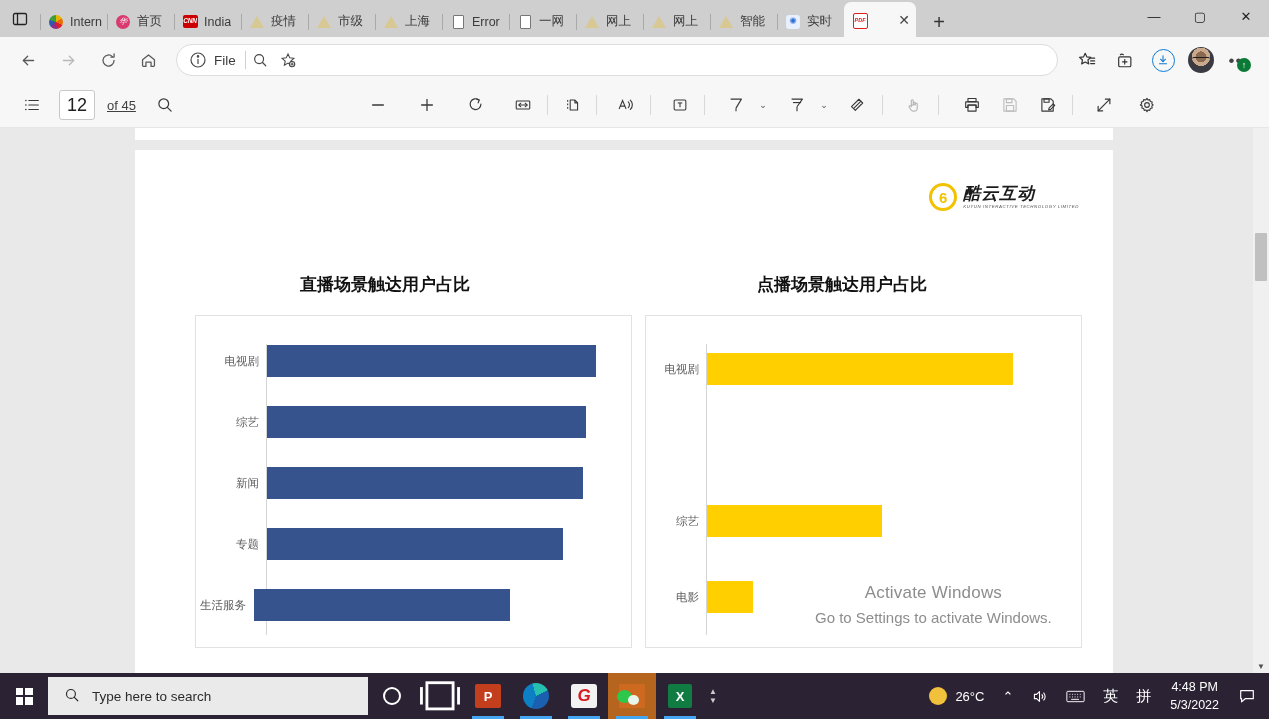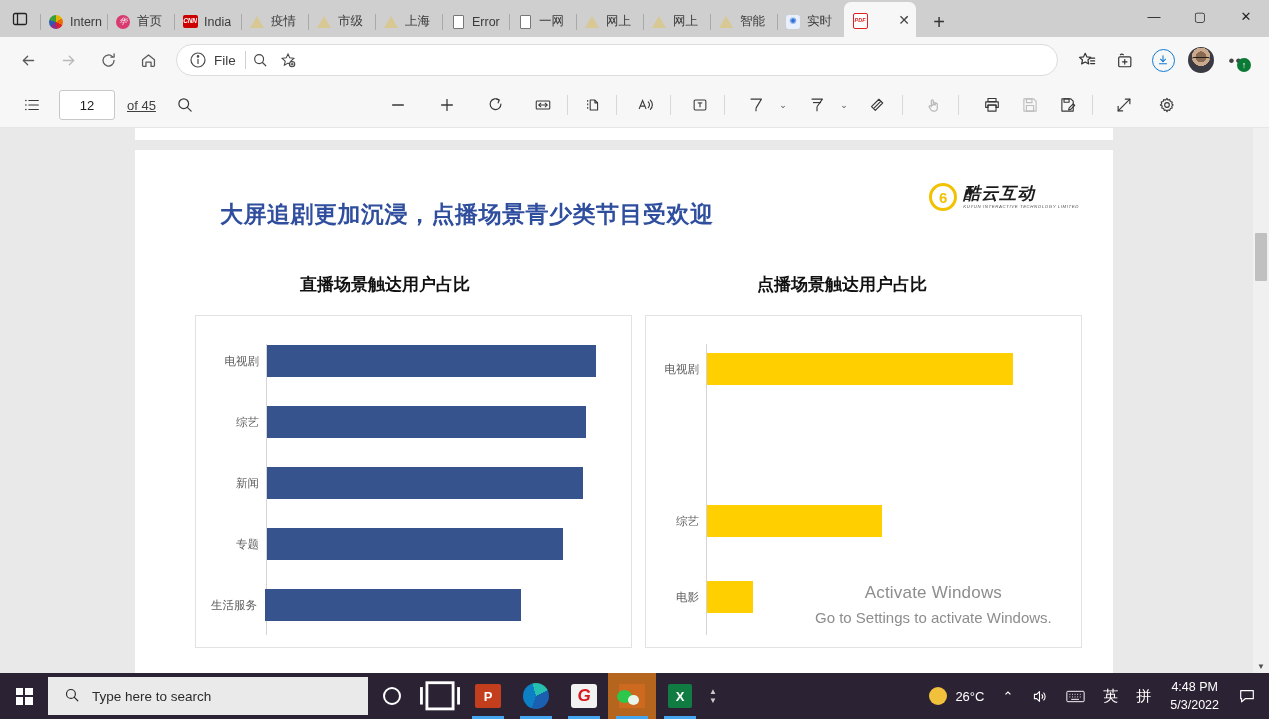--- a/index.html
+++ b/index.html
@@ -148,23 +148,23 @@
     background: #f7f7f7; border-bottom: 1px solid #e6e6e6;
     display: flex; align-items: center;
   }
   .pbtn {
     height: 32px; min-width: 32px; margin: 0 3px;
     display: flex; align-items: center; justify-content: center;
     color: #383838;
   }
   .pbtn svg { width: 18px; height: 18px; }
   .pagebox {
-    width: 56px; height: 30px; border: 1px solid #c8c8c8; border-radius: 3px;
+    width: 36px; height: 30px; border: 1px solid #c8c8c8; border-radius: 3px;
     background: #fff; display: flex; align-items: center; justify-content: center;
-    font-size: 13px; color: #202020; margin-left: 8px;
+    font-size: 18px; color: #202020; margin-left: 8px;
   }
   .ofpages { font-size: 13px; color: #404040; margin: 0 10px 0 12px; text-decoration: underline; }
   .psep { width: 1px; height: 20px; background: #d8d8d8; margin: 0 5px; }
   .chev { font-size: 9px; color: #555; width: 16px; text-align: center; }
 
   
   .docarea {
     position: absolute; top: 128px; left: 0;
     width: 1269px; height: 545px;
     background: #e9e9e9;
@@ -635,21 +635,20 @@
       </svg>
     </div>
     <div class="toolbar-up-arrow">▲</div>
   </div>
 
   <div class="docarea">
     <div class="page-prev"></div>
     <div class="page">
       <div class="slide">
 
-        <div class="slide-title">大屏追剧更加沉浸，点播场景青少类节目受欢迎</div>
 
         <div class="brand">
           <span class="brand-mark">6</span>
           <span class="brand-text">
             <span class="brand-cn" style="display:block">酷云互动</span>
             <span class="brand-en" style="display:block">KUYUN INTERACTIVE TECHNOLOGY LIMITED</span>
           </span>
         </div>
 
         <div class="chart-heads">
@@ -668,21 +667,21 @@
             <span class="bar" style="width:319px;background:#36538e"></span>
           </div>
           <div class="barrow" style="left:71px;top:151px;right:13px">
             <span class="barlabel">新闻</span>
             <span class="bar" style="width:316px;background:#36538e"></span>
           </div>
           <div class="barrow" style="left:71px;top:212px;right:4px">
             <span class="barlabel">专题</span>
             <span class="bar" style="width:296px;background:#36538e"></span>
           </div>
-          <div class="barrow" style="left:69px;top:273px;right:4px">
+          <div class="barrow" style="left:58px;top:273px;right:4px">
             <span class="barlabel">生活服务</span>
             <span class="bar" style="width:256px;background:#36538e"></span>
           </div>
         </div>
 
         <div class="chartbox right">
           <div class="axis"></div>
           <div class="barrow" style="left:61px;top:37px;right:4px">
             <span class="barlabel">电视剧</span>
             <span class="bar" style="width:306px;background:#ffcf00"></span>

